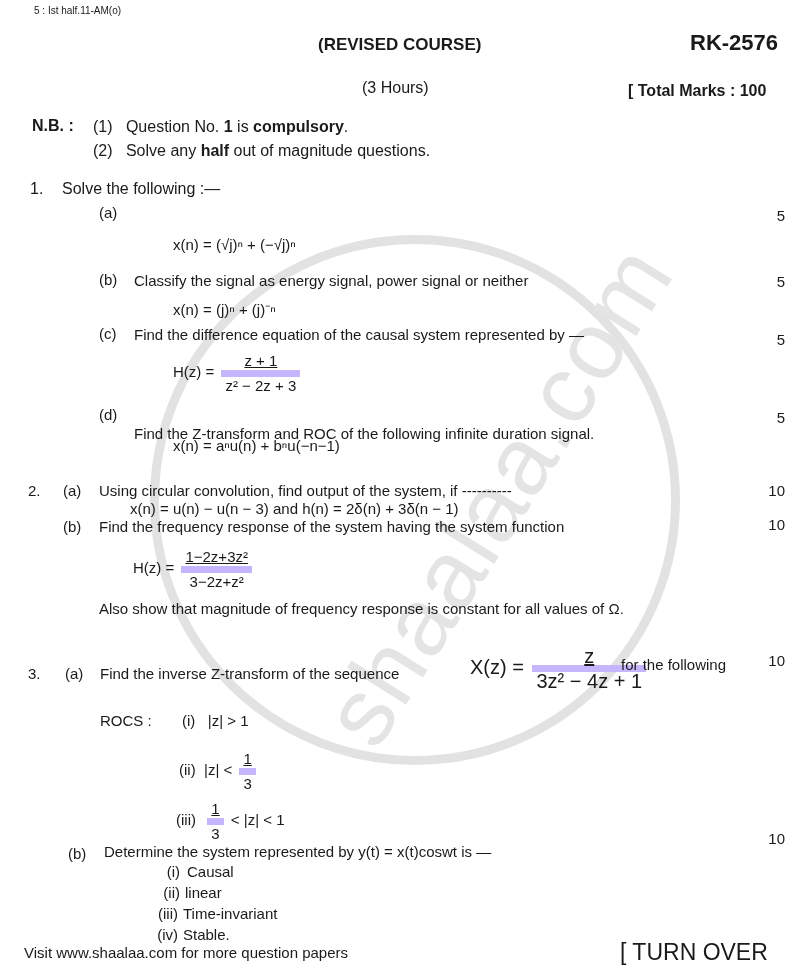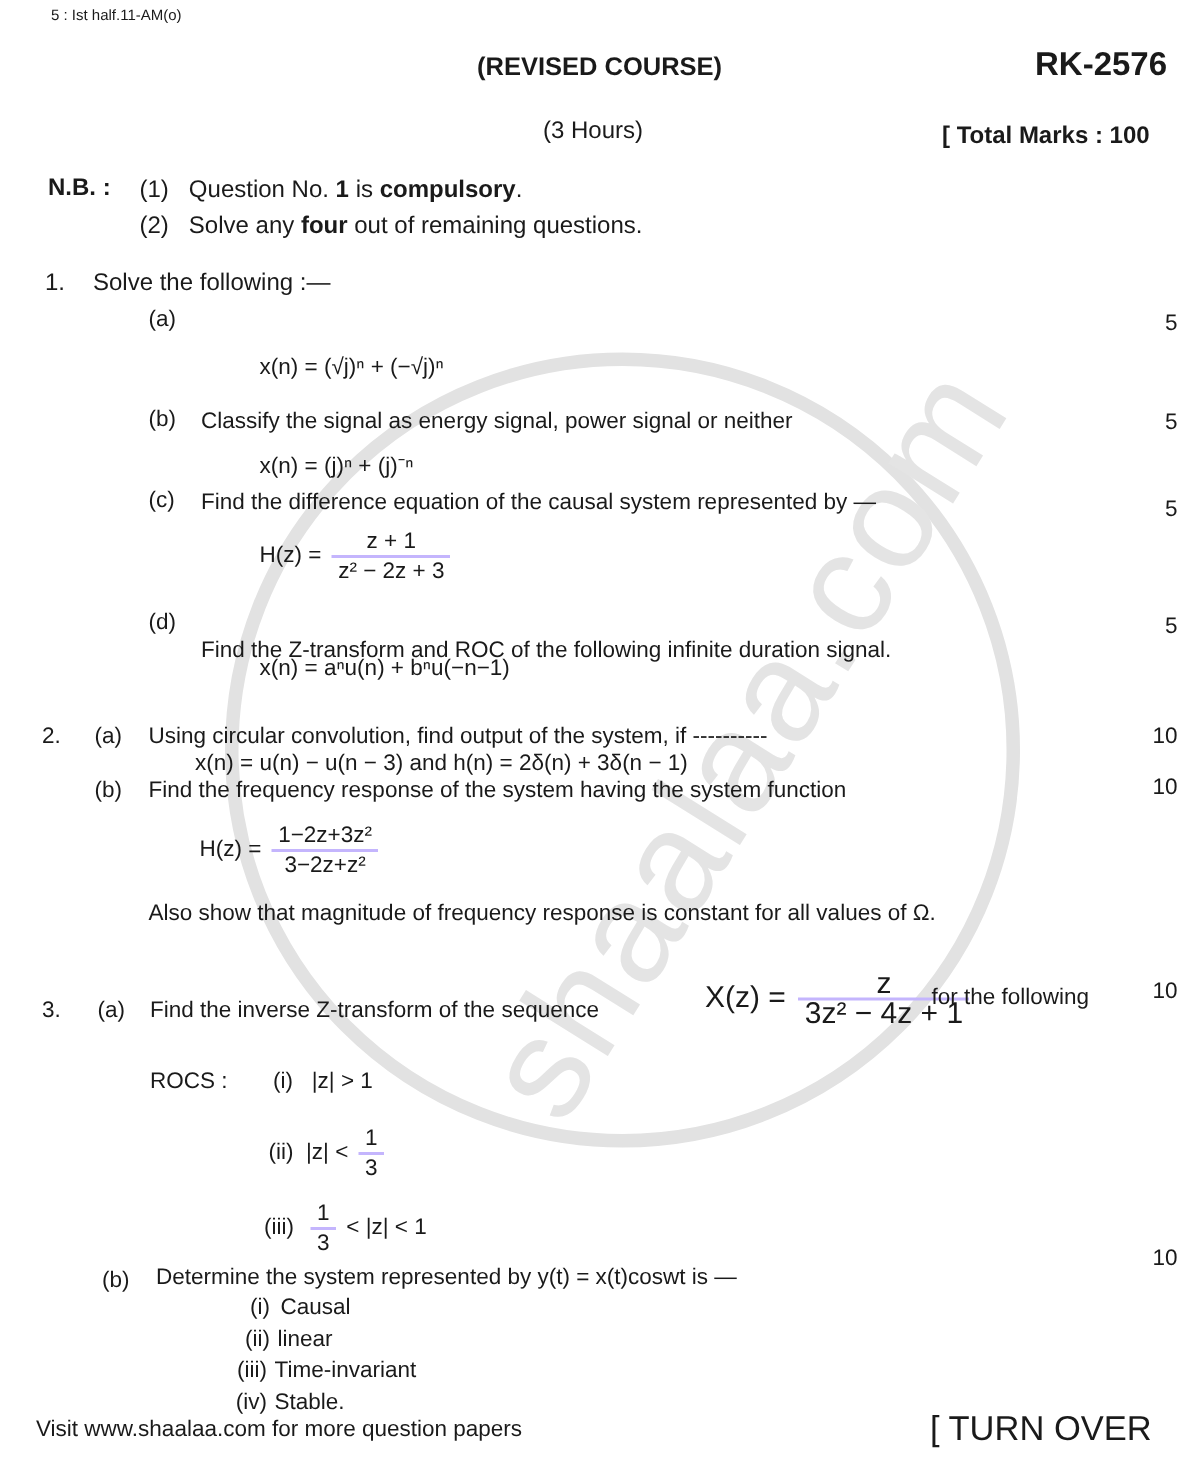--- a/index.html
+++ b/index.html
@@ -6,21 +6,21 @@
   body {
     width: 800px; height: 980px; background: #ffffff; position: relative; overflow: hidden;
     font-family: "Liberation Sans", "DejaVu Sans", sans-serif; color: #1a1a1a;
   }
   .abs { position: absolute; white-space: nowrap; }
   .t16 { font-size: 16px; }
   .t15 { font-size: 15px; }
   .bold { font-weight: bold; }
   .math { font-family: "Liberation Sans", sans-serif; font-size: 15px; }
   .frac { display: inline-block; vertical-align: middle; text-align: center; margin: 0 3px; }
-  .frac .num { display: block; border-bottom: 2px solid #c4b5fd; padding: 0 4px; line-height: 18px; }
+  .frac .num { display: block; border-bottom: 7px solid #c4b5fd; padding: 0 4px; line-height: 18px; text-decoration: underline; }
   .frac .den { display: block; padding: 0 4px; line-height: 18px; }
   .marks { position: absolute; font-size: 15px; text-align: right; width: 30px; }
   .watermark-circle {
     position: absolute; left: 150px; top: 235px; width: 530px; height: 530px;
     border: 9px solid #e2e2e2; border-radius: 50%; box-sizing: border-box;
   }
   .watermark-text {
     position: absolute; left: 215px; top: 440px; font-size: 96px; color: #e4e4e4;
     transform: rotate(-58deg); transform-origin: center; letter-spacing: 2px;
     font-family: "Liberation Sans", sans-serif;
@@ -41,21 +41,21 @@
   <div class="abs t16" style="left:362px;top:79px;">(3 Hours)</div>
   <div class="abs bold" style="left:628px;top:82px;font-size:16px;">[ Total Marks : 100</div>
 
   <div class="abs bold t16" style="left:32px;top:117px;">N.B. :</div>
   <div class="abs t16" style="left:93px;top:118px;">
     <span>(1)</span>&nbsp;&nbsp;
     <span>Question No.</span><b> 1</b><span> is </span><b>compulsory</b><span>.</span>
   </div>
   <div class="abs t16" style="left:93px;top:142px;">
     <span>(2)</span>&nbsp;&nbsp;
-    <span>Solve any </span><b>four</b><span> out of remaining questions.</span>
+    <span>Solve any </span><b>half</b><span> out of magnitude questions.</span>
   </div>
 
   <div class="abs t16" style="left:30px;top:180px;">1.</div>
   <div class="abs t16" style="left:62px;top:180px;">Solve the following :—</div>
 
   <div class="abs t15" style="left:99px;top:204px;">(a)</div>
   <div class="marks" style="left:755px;top:207px;">5</div>
   <div class="abs math" style="left:173px;top:236px;">x(n) = (√j)ⁿ + (−√j)ⁿ</div>
 
   <div class="abs t15" style="left:99px;top:271px;">(b)</div>

